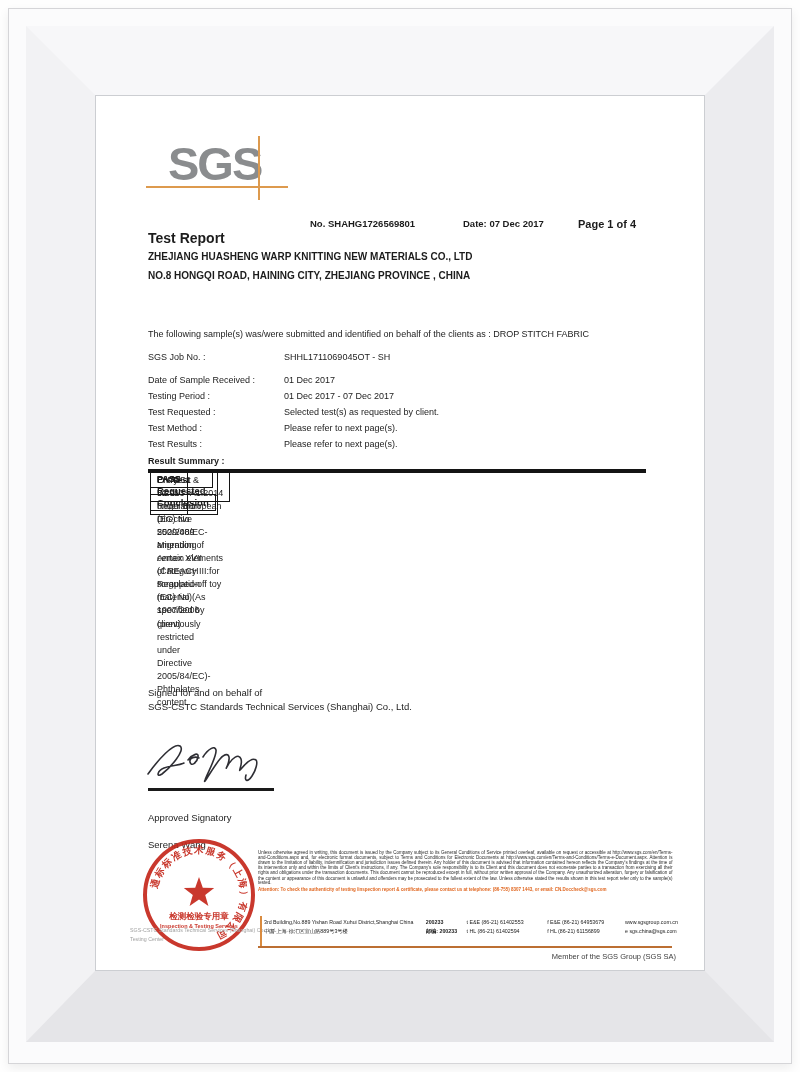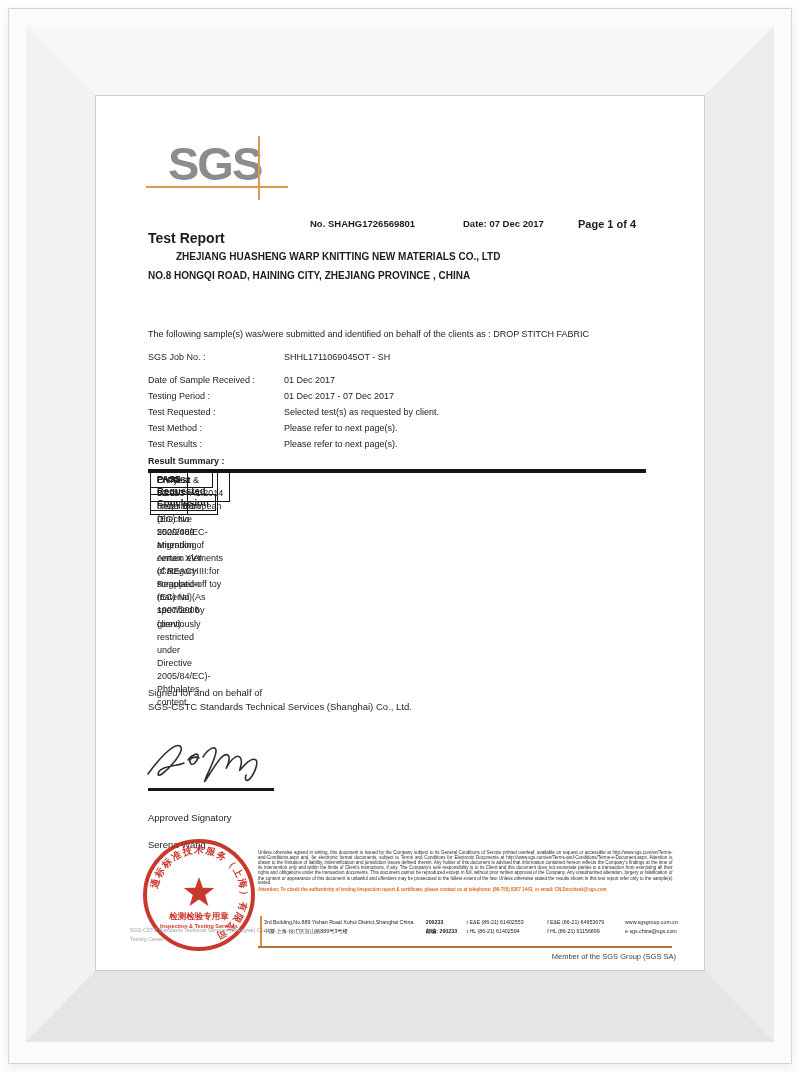--- a/index.html
+++ b/index.html
@@ -20,21 +20,21 @@
   .logo { left:72px; top:44px; font-size:47px; line-height:47px; font-weight:bold; color:#8a8c8e; letter-spacing:-2px; }
   .logo-hline { left:50px; top:90px; width:142px; height:2px; background:#dd9a4e; }
   .logo-vline { left:162px; top:40px; width:2px; height:64px; background:#dd9a4e; }
 
   
   .title    { left:52px;  top:118px; font-size:14px; font-weight:bold;margin-top:16px; }
   .meta-no  { left:214px; top:122px; font-size:9.5px; font-weight:700; }
   .meta-date{ left:367px; top:122px; font-size:9.5px; font-weight:700; }
   .meta-page{ left:482px; top:122px; font-size:11px; font-weight:700; }
 
-  .client-name    { left:52px; top:155px; font-size:10px; font-weight:600;margin-left:28px; }
+  .client-name    { left:52px; top:155px; font-size:10px; font-weight:600; }
   .client-address { left:52px; top:174px; font-size:10px; font-weight:600; }
   .sample { left:52px; top:233px; font-size:9px; width:520px; }
 
   .f-label { left:52px;  font-size:9px; }
   .f-value { left:188px; font-size:9px; }
   .fy0{top:256px}.fy1{top:279px}.fy2{top:295px}.fy3{top:311px}.fy4{top:327px}.fy5{top:343px}
 
   .result-summary { left:52px; top:360px; font-size:9px; font-weight:600; }
 
   .result-table { left:52px; top:373px; width:498px; border-collapse:collapse; table-layout:fixed;

